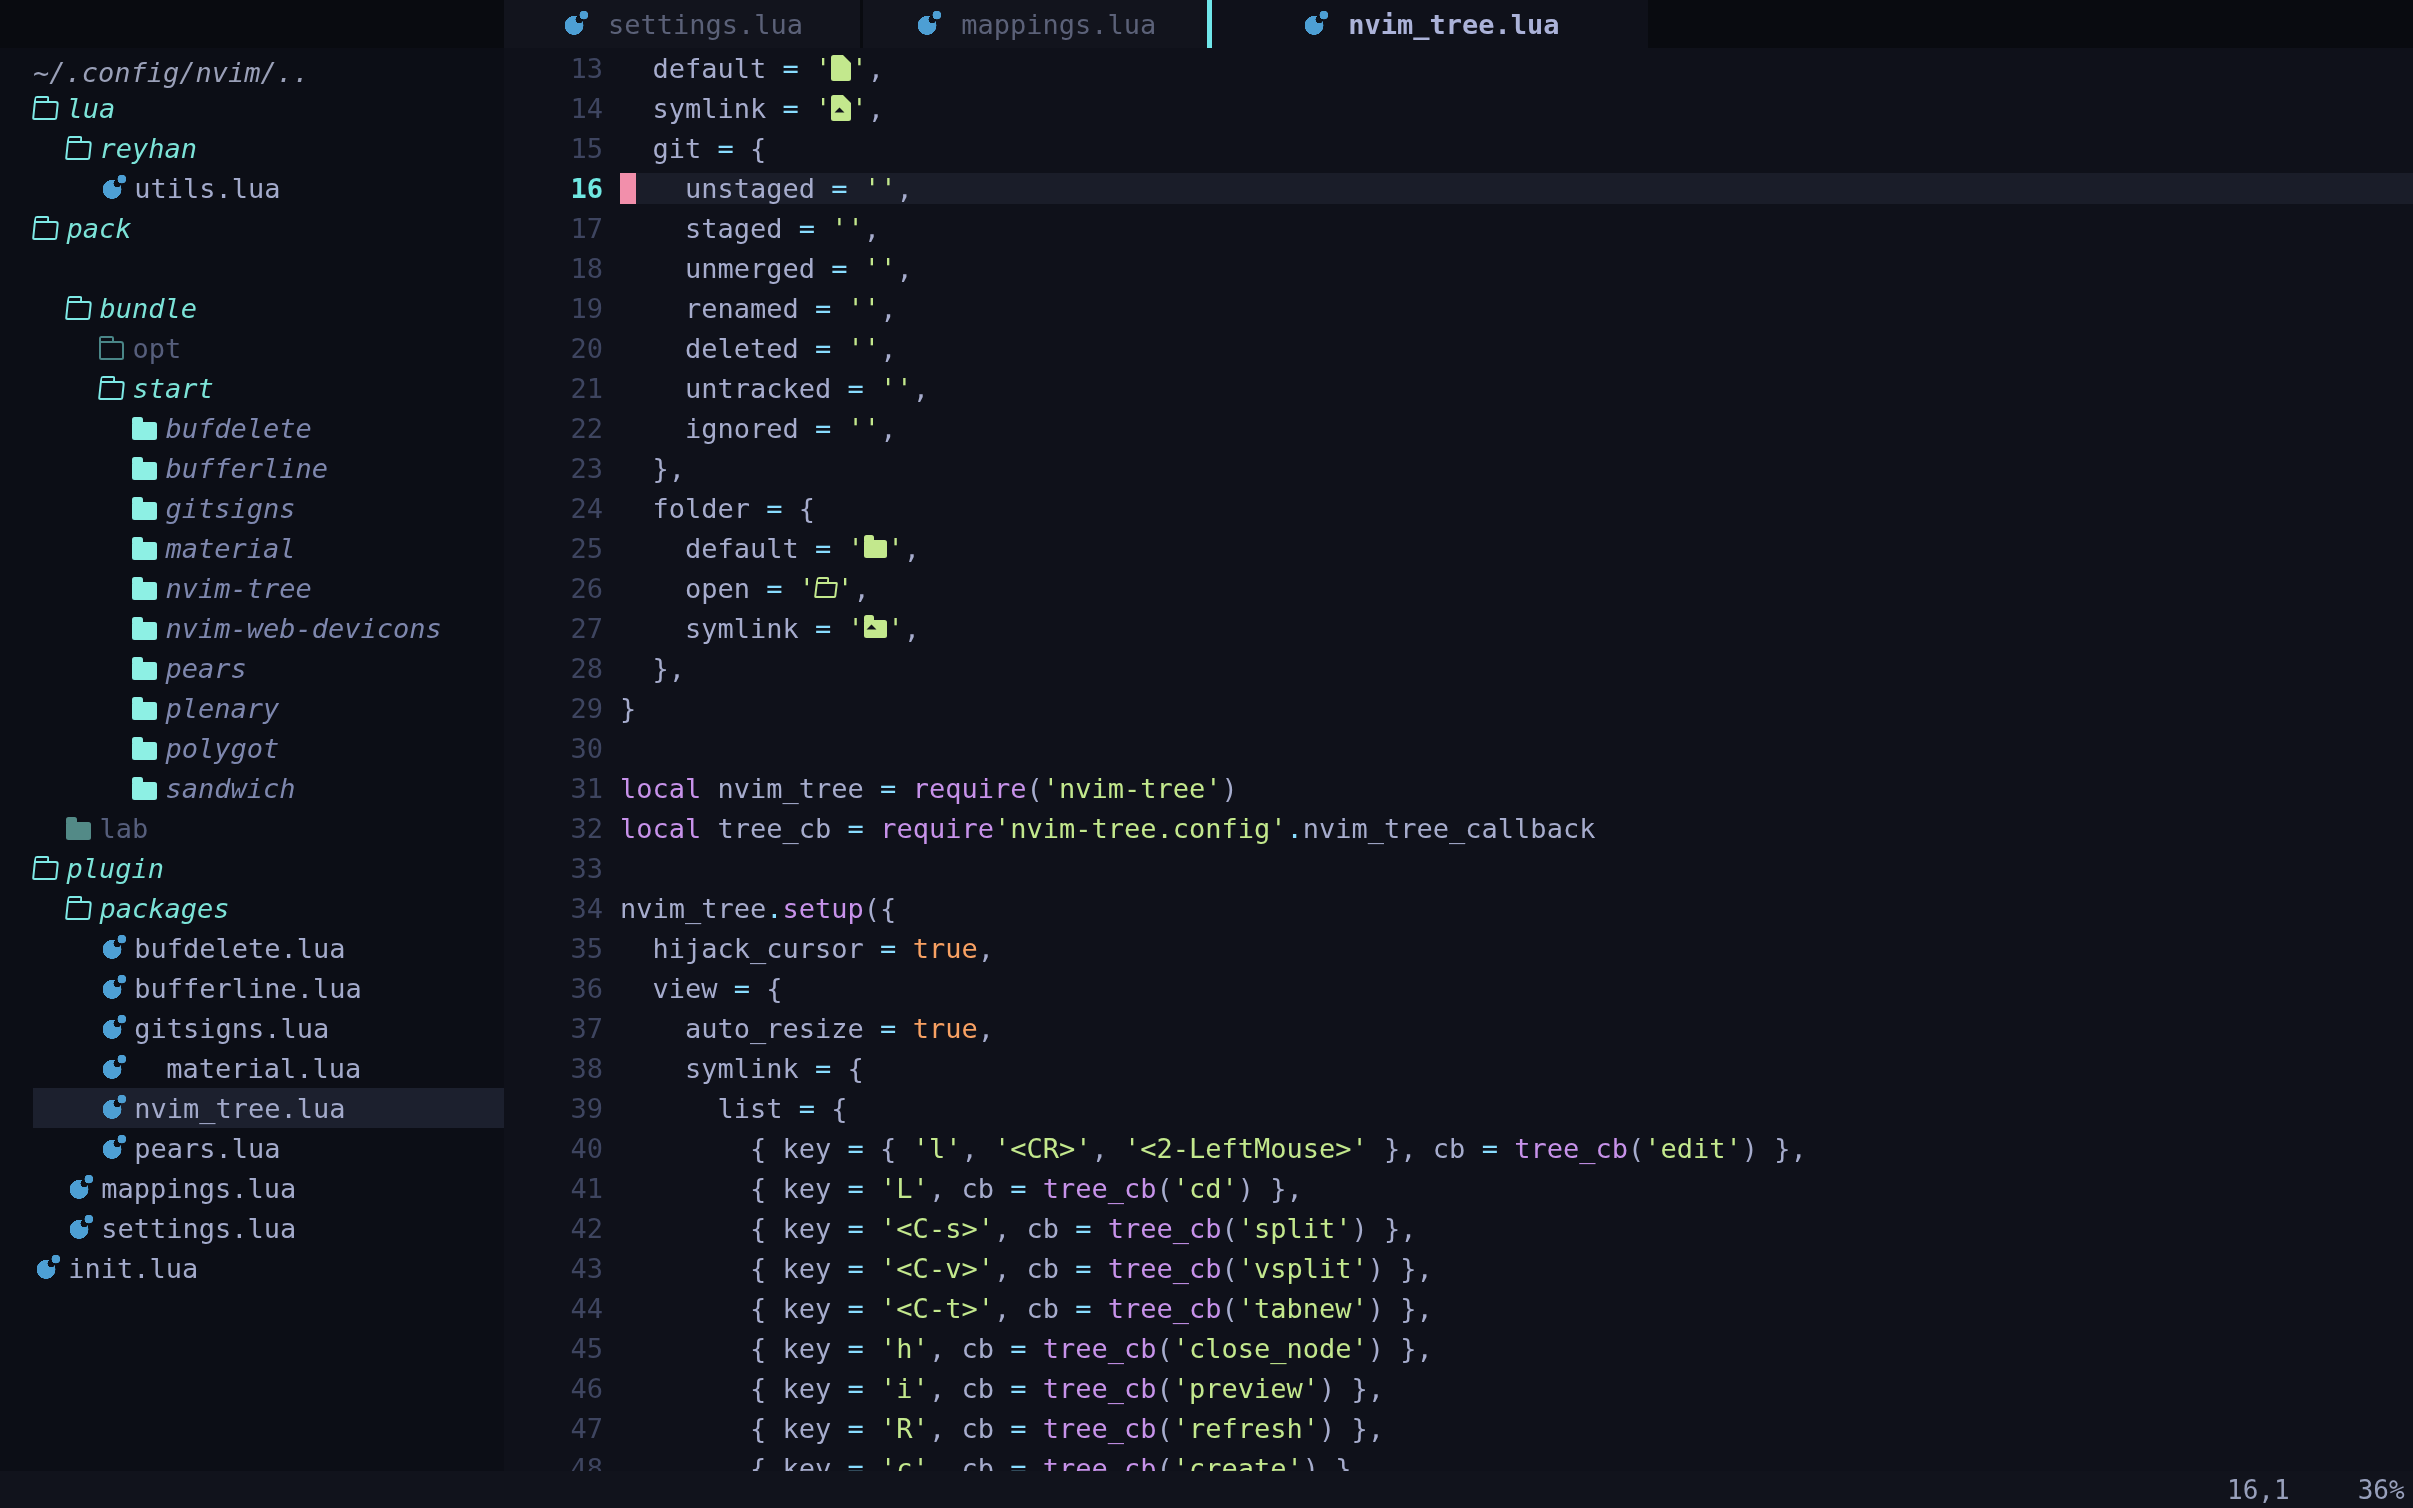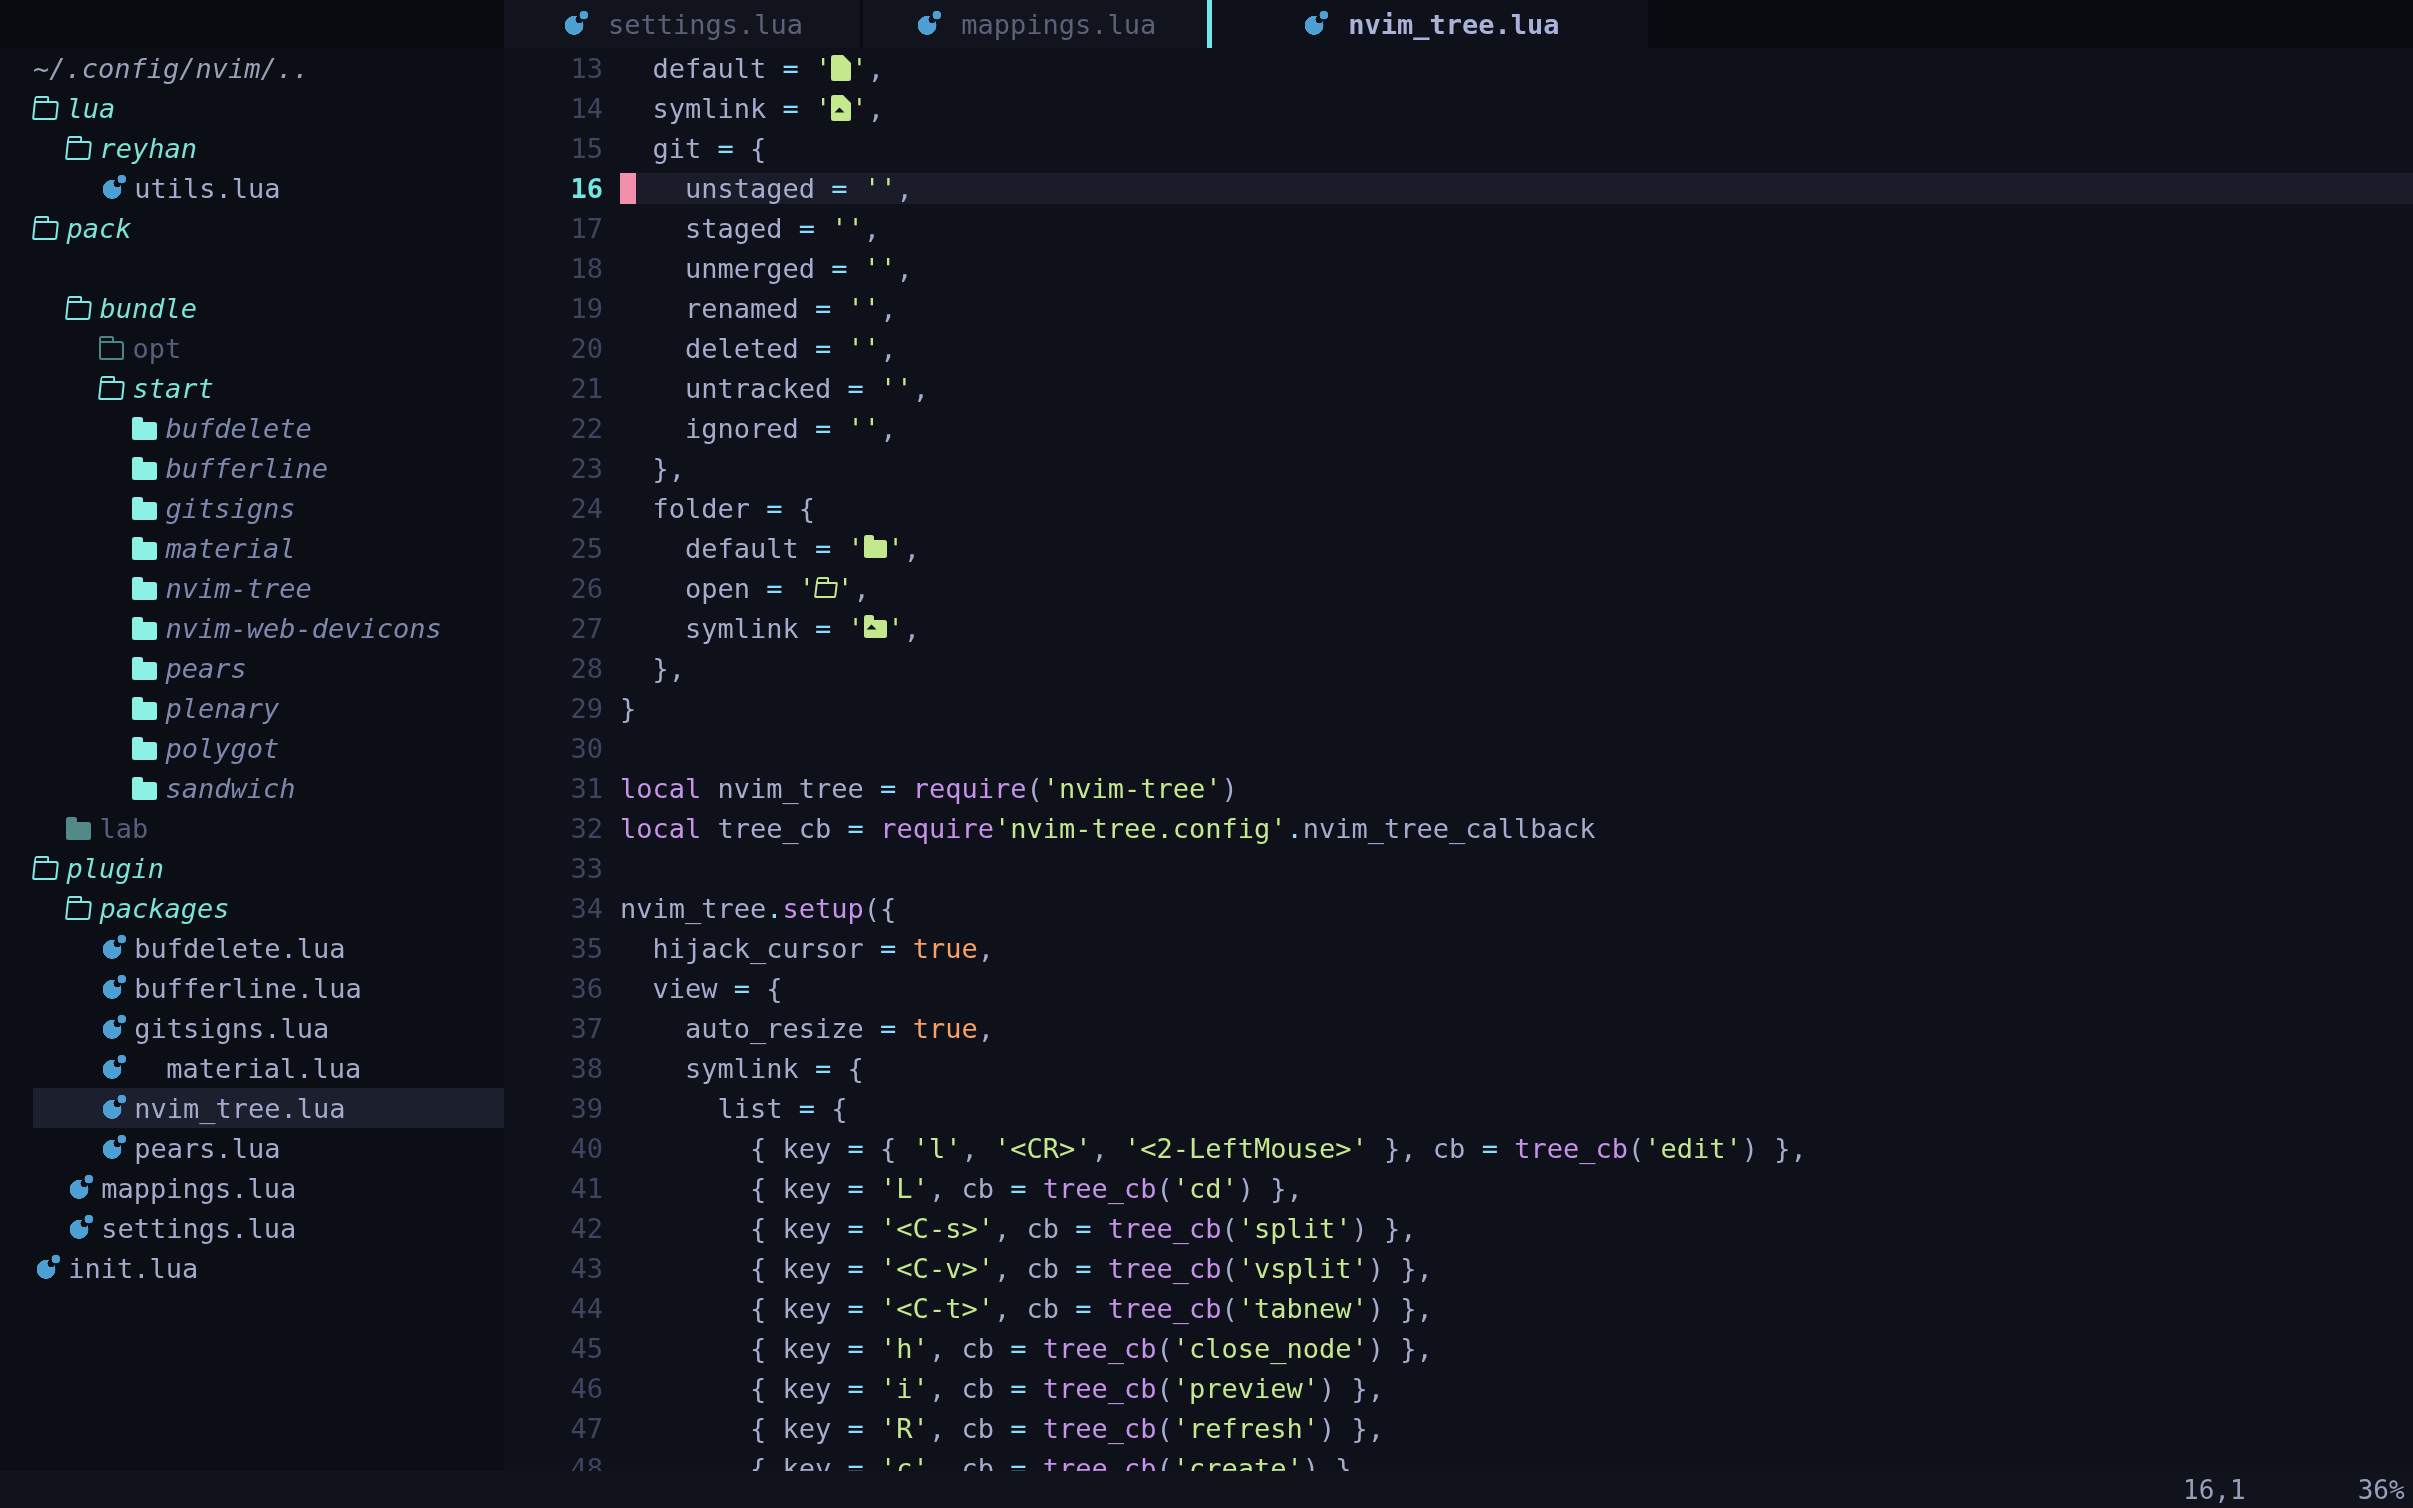--- a/index.html
+++ b/index.html
@@ -83,21 +83,21 @@
   .tok-fg{color:var(--fg);}
   .tok-op{color:var(--cyan);}
   .tok-kw{color:var(--purple);}
   .tok-str{color:var(--green);}
   .tok-bool{color:var(--orange);}
   .cursor{background:var(--pink);color:#1a1d29;}
 
   
   .statusline{height:37px;flex:none;background:var(--statusBg);display:flex;align-items:center;
     justify-content:flex-end;color:var(--statusFg);font-size:26px;}
-  .st-pos{margin-right:112px;}
+  .st-pos{margin-right:68px;}
   .st-pct{margin-right:8.4px;}
 </style>
 </head>
 <body>
 
 <div class="app">
 
   <div class="tabbar">
     <div class="tabbar-spacer"></div>
 
@@ -111,21 +111,21 @@
       </div>
       <div class="tab-sep"></div>
       <div class="tab t2 active">
         <span class="ico ico-lua"></span>
         <span class="tab-label">nvim_tree.lua</span>
       </div>
     </div>
 
   <div class="main">
     <div class="sidebar">
-      <div class="srow" style="padding-left:33px;">
+      <div class="srow" style="padding-left:33px;align-items:flex-end;">
         <span class="t-header">~/.config/nvim/..</span>
       </div>
 
     <div class="srow" style="padding-left: 33px;"><span class="ico ico-folder-open"></span><span class="t-dir">lua</span></div>
         <div class="srow" style="padding-left: 66px;"><span class="ico ico-folder-open"></span><span class="t-dir">reyhan</span></div>
         <div class="srow" style="padding-left: 99px;"><span class="ico ico-lua"></span><span class="t-file">utils.lua</span></div>
         <div class="srow" style="padding-left: 33px;"><span class="ico ico-folder-open"></span><span class="t-dir">pack</span></div>
         <div class="srow" style="padding-left: 66px; margin-top: 40px;"><span class="ico ico-folder-open"></span><span class="t-dir">bundle</span></div>
         <div class="srow" style="padding-left: 99px;"><span class="ico ico-folder" style="opacity: 0.55;"></span><span class="t-dim">opt</span></div>
         <div class="srow" style="padding-left: 99px;"><span class="ico ico-folder-open"></span><span class="t-dir">start</span></div>

